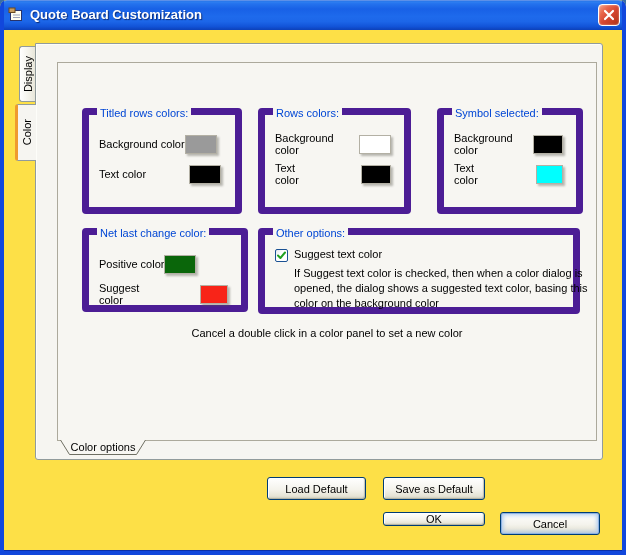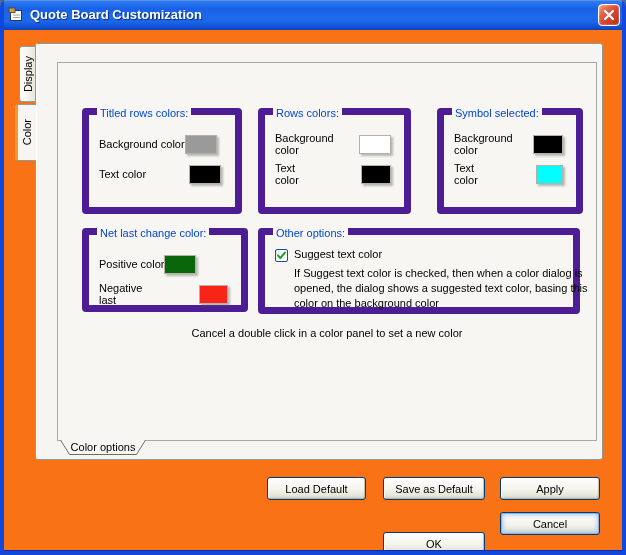--- a/index.html
+++ b/index.html
@@ -1,17 +1,17 @@
 <!DOCTYPE html>
 <html><head>
 <meta charset="utf-8">
 <style>
   * { margin:0; padding:0; box-sizing:border-box; }
   html,body { width:626px; height:555px; background:#3A6EA5; font-family:"Liberation Sans",sans-serif; }
-  .dialog { position:relative; width:626px; height:555px; background:#f97316; overflow:hidden; border-radius:7px 7px 0 0; }
+  .dialog { position:relative; width:626px; height:555px; background:#fde047; overflow:hidden; border-radius:7px 7px 0 0; }
   .border-overlay { position:absolute; inset:0; border:4px solid #1147DC; border-top:0; pointer-events:none; z-index:50;
     box-shadow: inset 0 -1px 0 #0A2FA8; }
 
   
   .titlebar { position:absolute; left:0; top:0; width:626px; height:30px; border-radius:7px 7px 0 0;
     background:linear-gradient(180deg,#0F55D8 0%,#2F80F0 6%,#2573EE 12%,#1861E6 30%,#1E6AEC 55%,#1C66E8 72%,#1254D8 88%,#0E47C4 96%,#0C41B8 100%);
     box-shadow: inset 0 1px 0 rgba(255,255,255,.3); display:flex; align-items:center; z-index:40; }
   .app-icon { position:absolute; left:8px; top:7px; width:16px; height:16px; }
   .win-title { position:absolute; left:30px; top:0; line-height:29px; color:#FFFFFF; font-size:13px; font-weight:bold;
     text-shadow:1px 1px 1px rgba(10,30,90,.8); white-space:nowrap; }
@@ -60,21 +60,21 @@
   .hint { position:absolute; left:57px; top:327px; width:540px; text-align:center; font-size:11px; color:#000; z-index:6; }
 
   
   .btn { position:absolute; border:1px solid #003C74; border-radius:3px; font-family:"Liberation Sans",sans-serif;
     font-size:11px; color:#000; cursor:pointer; z-index:6;
     background:linear-gradient(180deg,#FFFFFF 0%,#F4F3EC 55%,#E6E4D6 85%,#D2D0C0 100%);
     box-shadow: inset -1px -1px 1px rgba(150,150,130,.55), inset 1px 1px 0 #FFFFFF; }
   .btn-load   { left:267px; top:477px; width:99px; height:23px; }
   .btn-save   { left:383px; top:477px; width:102px; height:23px; }
   .btn-apply  { left:500px; top:477px; width:100px; height:23px; }
-  .btn-ok     { left:383px; top:532px; width:102px; height:23px; }
+  .btn-ok     { left:383px; top:512px; width:102px; height:14px; }
   .btn-cancel { left:500px; top:512px; width:100px; height:23px;
     box-shadow: inset 0 0 0 1px #8DB2E3, inset 0 0 4px 2px #A9C8EE; }
 </style>
 </head>
 <body>
 
 <div class="dialog">
 
   <div class="titlebar">
     <span class="app-icon">
@@ -139,21 +139,21 @@
     </div>
   </div>
 
   <div class="groupbox gb-net">
     <span class="gb-title">Net last change color:</span>
     <div class="gb-row row1">
       <span class="gb-label">Positive color</span>
       <span class="swatch" style="background: rgb(10, 102, 10);"></span>
     </div>
     <div class="gb-row row2">
-      <span class="gb-label">Negative last</span>
+      <span class="gb-label">Suggest color</span>
       <span class="swatch" style="background: rgb(248, 36, 24);"></span>
     </div>
   </div>
 
   <div class="groupbox gb-other">
     <span class="gb-title">Other options:</span>
     <span class="checkbox">
       <svg width="11" height="11" viewBox="0 0 11 11">
         <path d="M2,5.5 L4.4,8 L9,2.5" stroke="#21A121" stroke-width="2" fill="none" stroke-linecap="round" stroke-linejoin="round"></path>
       </svg>
@@ -166,18 +166,17 @@
 
   <div class="bottom-tab">
     <svg width="86" height="16" viewBox="0 0 86 16">
       <path d="M0.5,0 L9.5,14.5 L76.5,14.5 L85.5,0" fill="#F7F6F2" stroke="#6E6E62" stroke-width="1"></path>
     </svg>
     <span class="bt-label">Color options</span>
   </div>
 
   <button class="btn btn-load">Load Default</button>
   <button class="btn btn-save">Save as Default</button>
-  <button class="btn btn-apply">Apply</button>
   <button class="btn btn-ok">OK</button>
   <button class="btn btn-cancel">Cancel</button>
 
   <div class="border-overlay"></div>
 </div>
 
 </body></html>

